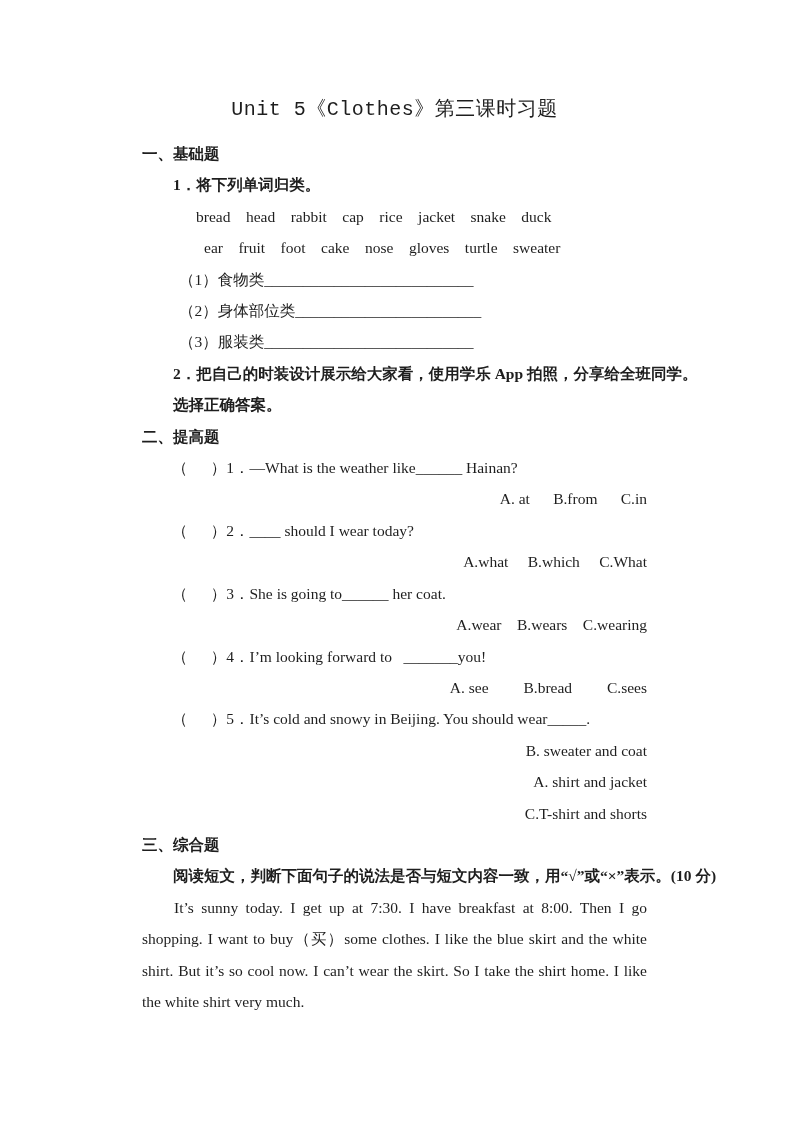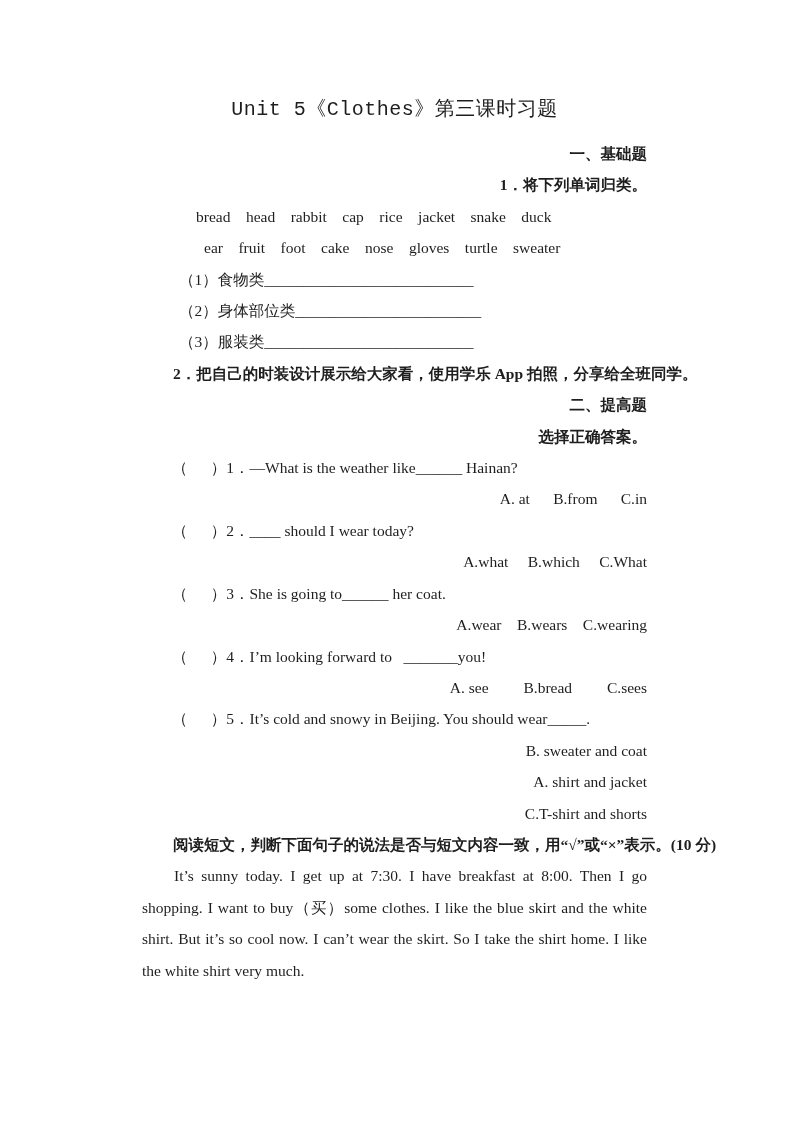--- a/index.html
+++ b/index.html
@@ -22,21 +22,21 @@
     line-height: 28px;
     text-align: center;
     white-space: pre;
     margin-bottom: 14px;
     letter-spacing: 0.5px;
   }
   .line {
     line-height: 31.4px;
     white-space: pre;
   }
-  .bold { font-weight: bold; text-align: right; }
+  .bold { font-weight: bold; }
   .ind1      { padding-left: 31px; }   
   .ind-w1    { padding-left: 54px; }   
   .ind-w2    { padding-left: 62px; }   
   .ind-blank { padding-left: 37px; }   
   .ind-q     { padding-left: 30px; }   
   .ind-opt   { padding-left: 108px; text-align: right; }  
   .passage {
     margin: 0;
     text-indent: 32px;
     text-align: justify;
@@ -54,36 +54,37 @@
   <div class="line bold ind1">1．将下列单词归类。</div>
   <div class="line ind-w1">bread    head    rabbit    cap    rice    jacket    snake    duck</div>
   <div class="line ind-w2">ear    fruit    foot    cake    nose    gloves    turtle    sweater</div>
 
   <div class="line ind-blank"><span>（1）食物类</span><span>___________________________</span></div>
   <div class="line ind-blank"><span>（2）身体部位类</span><span>________________________</span></div>
   <div class="line ind-blank"><span>（3）服装类</span><span>___________________________</span></div>
 
   <div class="line bold ind1">2．把自己的时装设计展示给大家看，使用学乐 App 拍照，分享给全班同学。</div>
 
+  <div class="line bold ind1">选择正确答案。</div>
   <div class="line bold">二、提高题</div>
-  <div class="line bold ind1">选择正确答案。</div>
 
   <div class="line ind-q"><span>（      ）1．</span><span>—What is the weather like______ Hainan?</span></div>
   <div class="line ind-opt">A. at      B.from      C.in</div>
 
   <div class="line ind-q"><span>（      ）2．</span><span>____ should I wear today?</span></div>
   <div class="line ind-opt">A.what     B.which     C.What</div>
 
   <div class="line ind-q"><span>（      ）3．</span><span>She is going to______ her coat.</span></div>
   <div class="line ind-opt">A.wear    B.wears    C.wearing</div>
 
   <div class="line ind-q"><span>（      ）4．</span><span>I’m looking forward to   _______you!</span></div>
   <div class="line ind-opt">A. see         B.bread         C.sees</div>
 
   <div class="line ind-q"><span>（      ）5．</span><span>It’s cold and snowy in Beijing. You should wear_____.</span></div>
   <div class="line ind-opt">B. sweater and coat</div>
   <div class="line ind-opt">A. shirt and jacket</div>
   <div class="line ind-opt">C.T-shirt and shorts</div>
 
+  <div class="line bold">三、综合题</div>
   <div class="line bold ind1">阅读短文，判断下面句子的说法是否与短文内容一致，用“√”或“×”表示。(10 分)</div>
   <p class="passage">It’s sunny today. I get up at 7:30. I have breakfast at 8:00. Then I go shopping. I want to buy（买）some clothes. I like the blue skirt and the white shirt. But it’s so cool now. I can’t wear the skirt. So I take the shirt home. I like the white shirt very much.</p>
 
 </div>
 
 </body></html>

